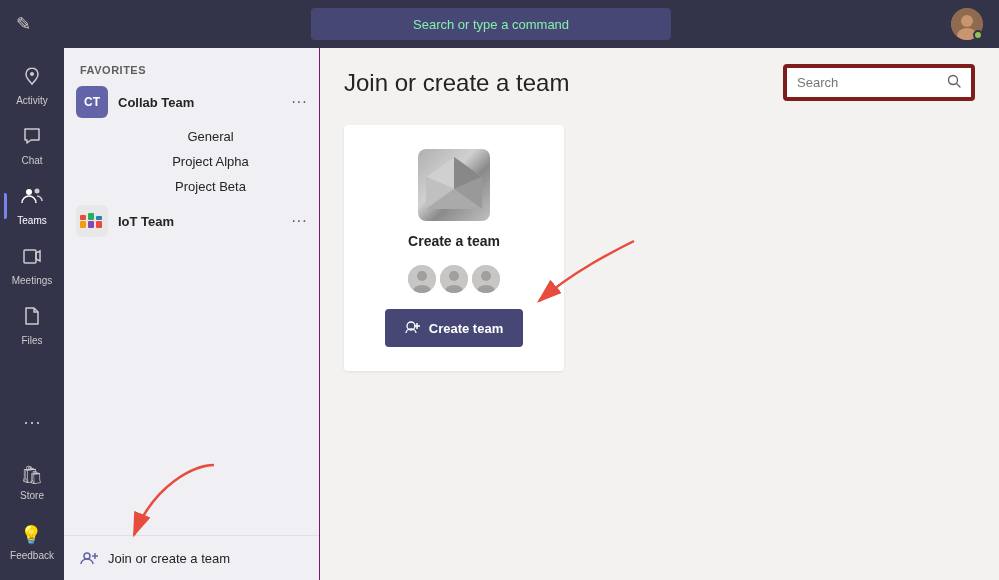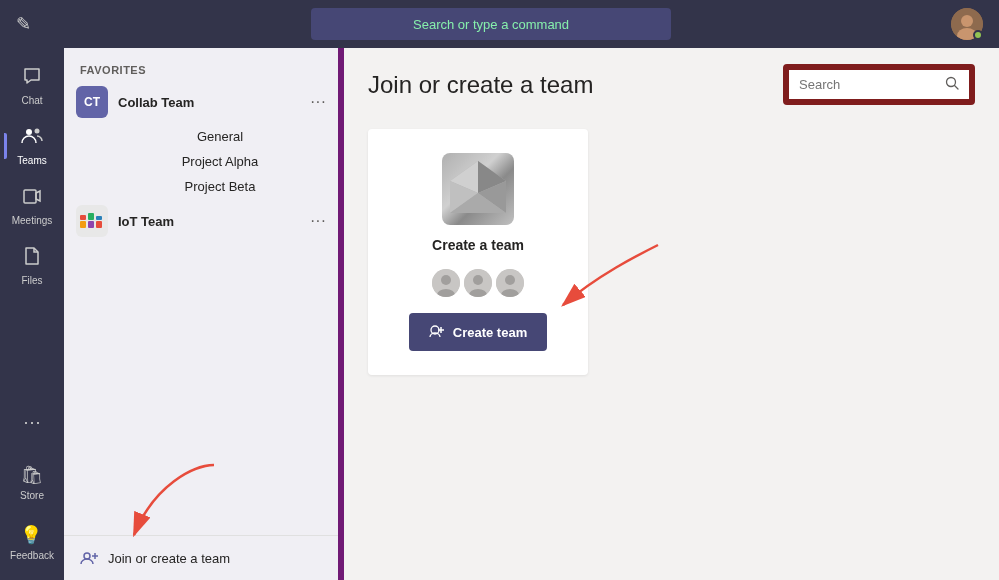--- a/index.html
+++ b/index.html
@@ -80,23 +80,23 @@
       margin: 2px 0;
     }
     .nav-item.active { color: #fff; }
     .nav-item.active .nav-icon { color: #fff; }
     .nav-item-wrapper { position: relative; display: flex; align-items: center; }
     .nav-icon { font-size: 20px; }
     .nav-label { font-size: 10px; }
 
     
     .sidebar {
-      width: 280px;
+      width: 256px;
       background: #f0eff4;
-      border-right: 6px solid #701a75;
+      border-right: 1px solid #701a75;
       display: flex;
       flex-direction: column;
       overflow: hidden;
       flex-shrink: 0;
     }
     .sidebar-content { flex: 1; overflow-y: auto; padding: 8px 0; }
     .sidebar-section-label {
       font-size: 11px;
       color: #605e5c;
       font-weight: 600;
@@ -148,21 +148,21 @@
     }
     .content-header {
       padding: 16px 24px 8px;
       display: flex;
       align-items: center;
       justify-content: space-between;
     }
     .page-title { font-size: 24px; color: #252423; font-weight: 400; }
     .search-box {
       display: flex; align-items: center;
-      border: 6px solid #7f1d1d; border-radius: 4px;
+      border: 4px solid #7f1d1d; border-radius: 4px;
       background: #fff; padding: 6px 10px; gap: 6px;
       width: 192px;
     }
     .search-box-input { border: none; outline: none; font-size: 13px; color: #605e5c; background: transparent; width: 100%; }
     .search-box-icon { color: #605e5c; font-size: 14px; }
 
     
     .cards-area {
       flex: 1;
       padding: 16px 24px;
@@ -260,20 +260,31 @@
         </svg>
       </div>
       <div class="status-dot"></div>
     </div>
   </div>
 </div>
 
 <div class="main-area">
 
   <div class="left-nav">
+    <div class="nav-item-wrapper">
+      <div class="nav-item">
+        <span class="nav-icon">
+          <svg width="20" height="20" viewBox="0 0 20 20" fill="none" xmlns="http://www.w3.org/2000/svg">
+            <path d="M10 2C6.686 2 4 4.686 4 8c0 2.21.9 4.21 2.34 5.65L10 18l3.66-4.35A7.96 7.96 0 0016 8c0-3.314-2.686-6-6-6z" stroke="#ccc" stroke-width="1.5" fill="none"></path>
+            <circle cx="10" cy="8" r="2" fill="#ccc"></circle>
+          </svg>
+        </span>
+        <span class="nav-label" style="color:#ccc">Activity</span>
+      </div>
+    </div>
 
     <div class="nav-item-wrapper">
       <div class="nav-item">
         <span class="nav-icon">
           <svg width="20" height="20" viewBox="0 0 20 20" fill="none">
             <path d="M3 3h14v11H9l-4 3V14H3V3z" stroke="#ccc" stroke-width="1.5" fill="none" stroke-linejoin="round"></path>
           </svg>
         </span>
         <span class="nav-label" style="color:#ccc">Chat</span>
       </div>

